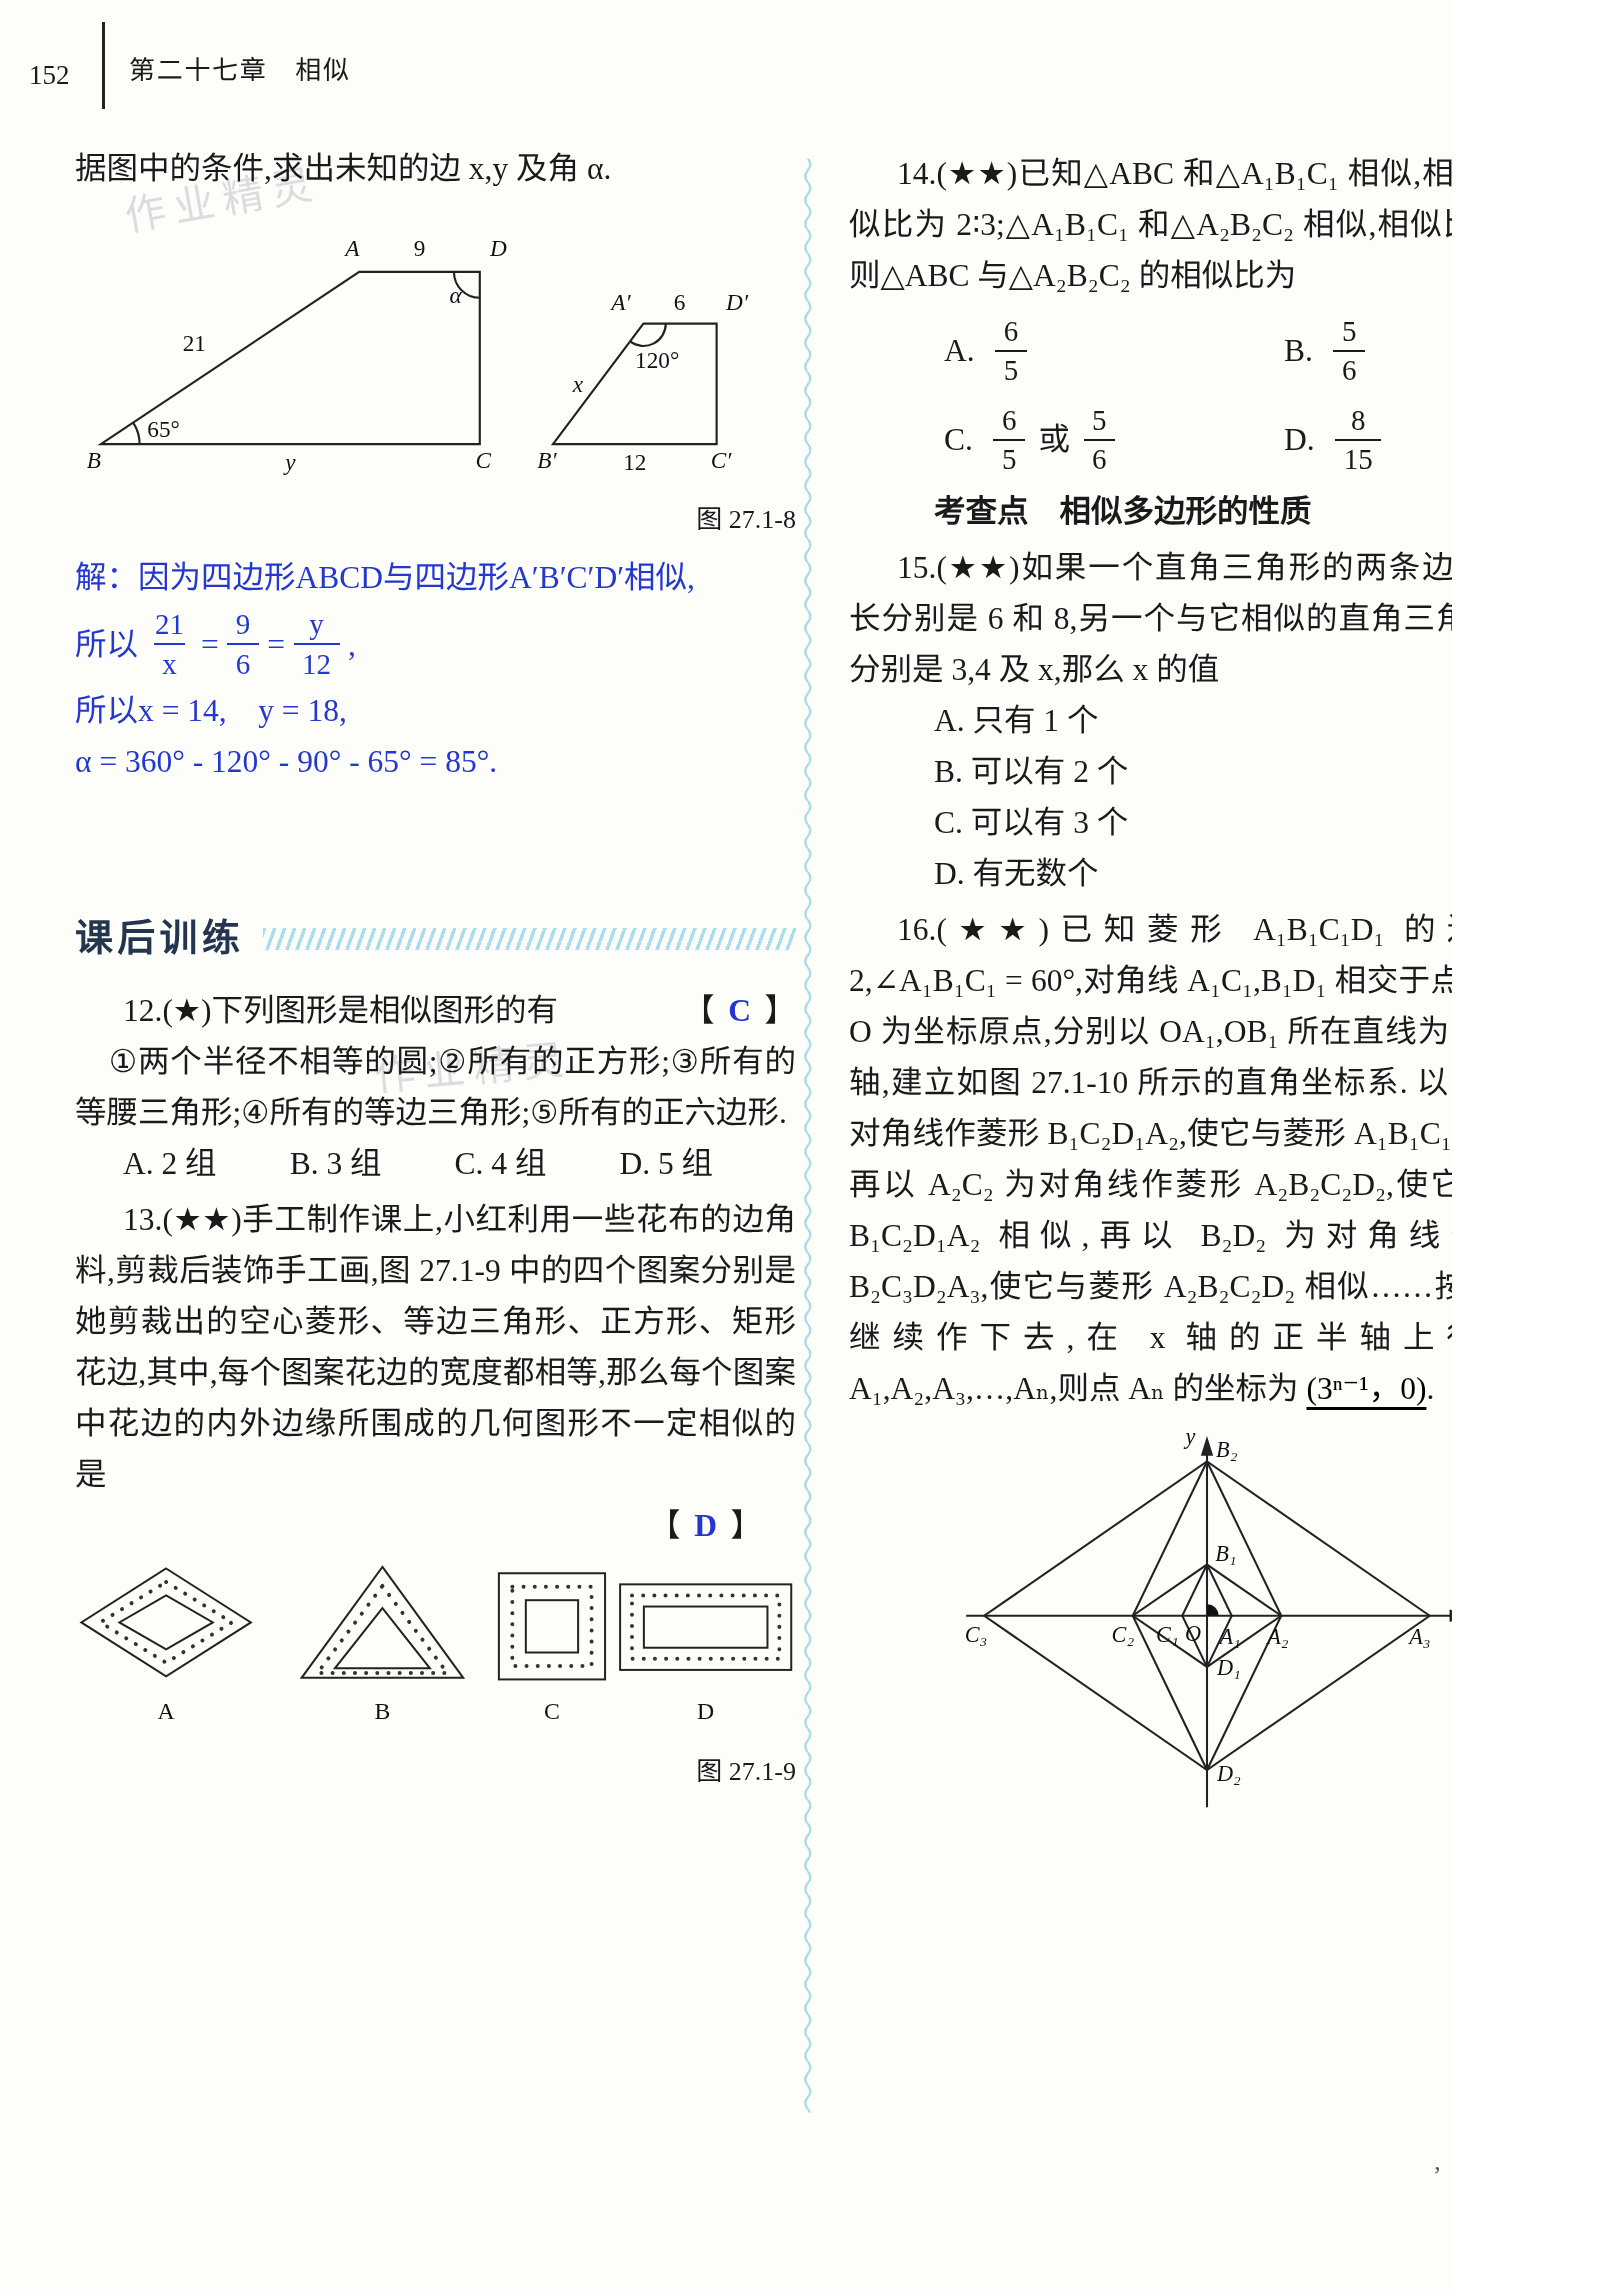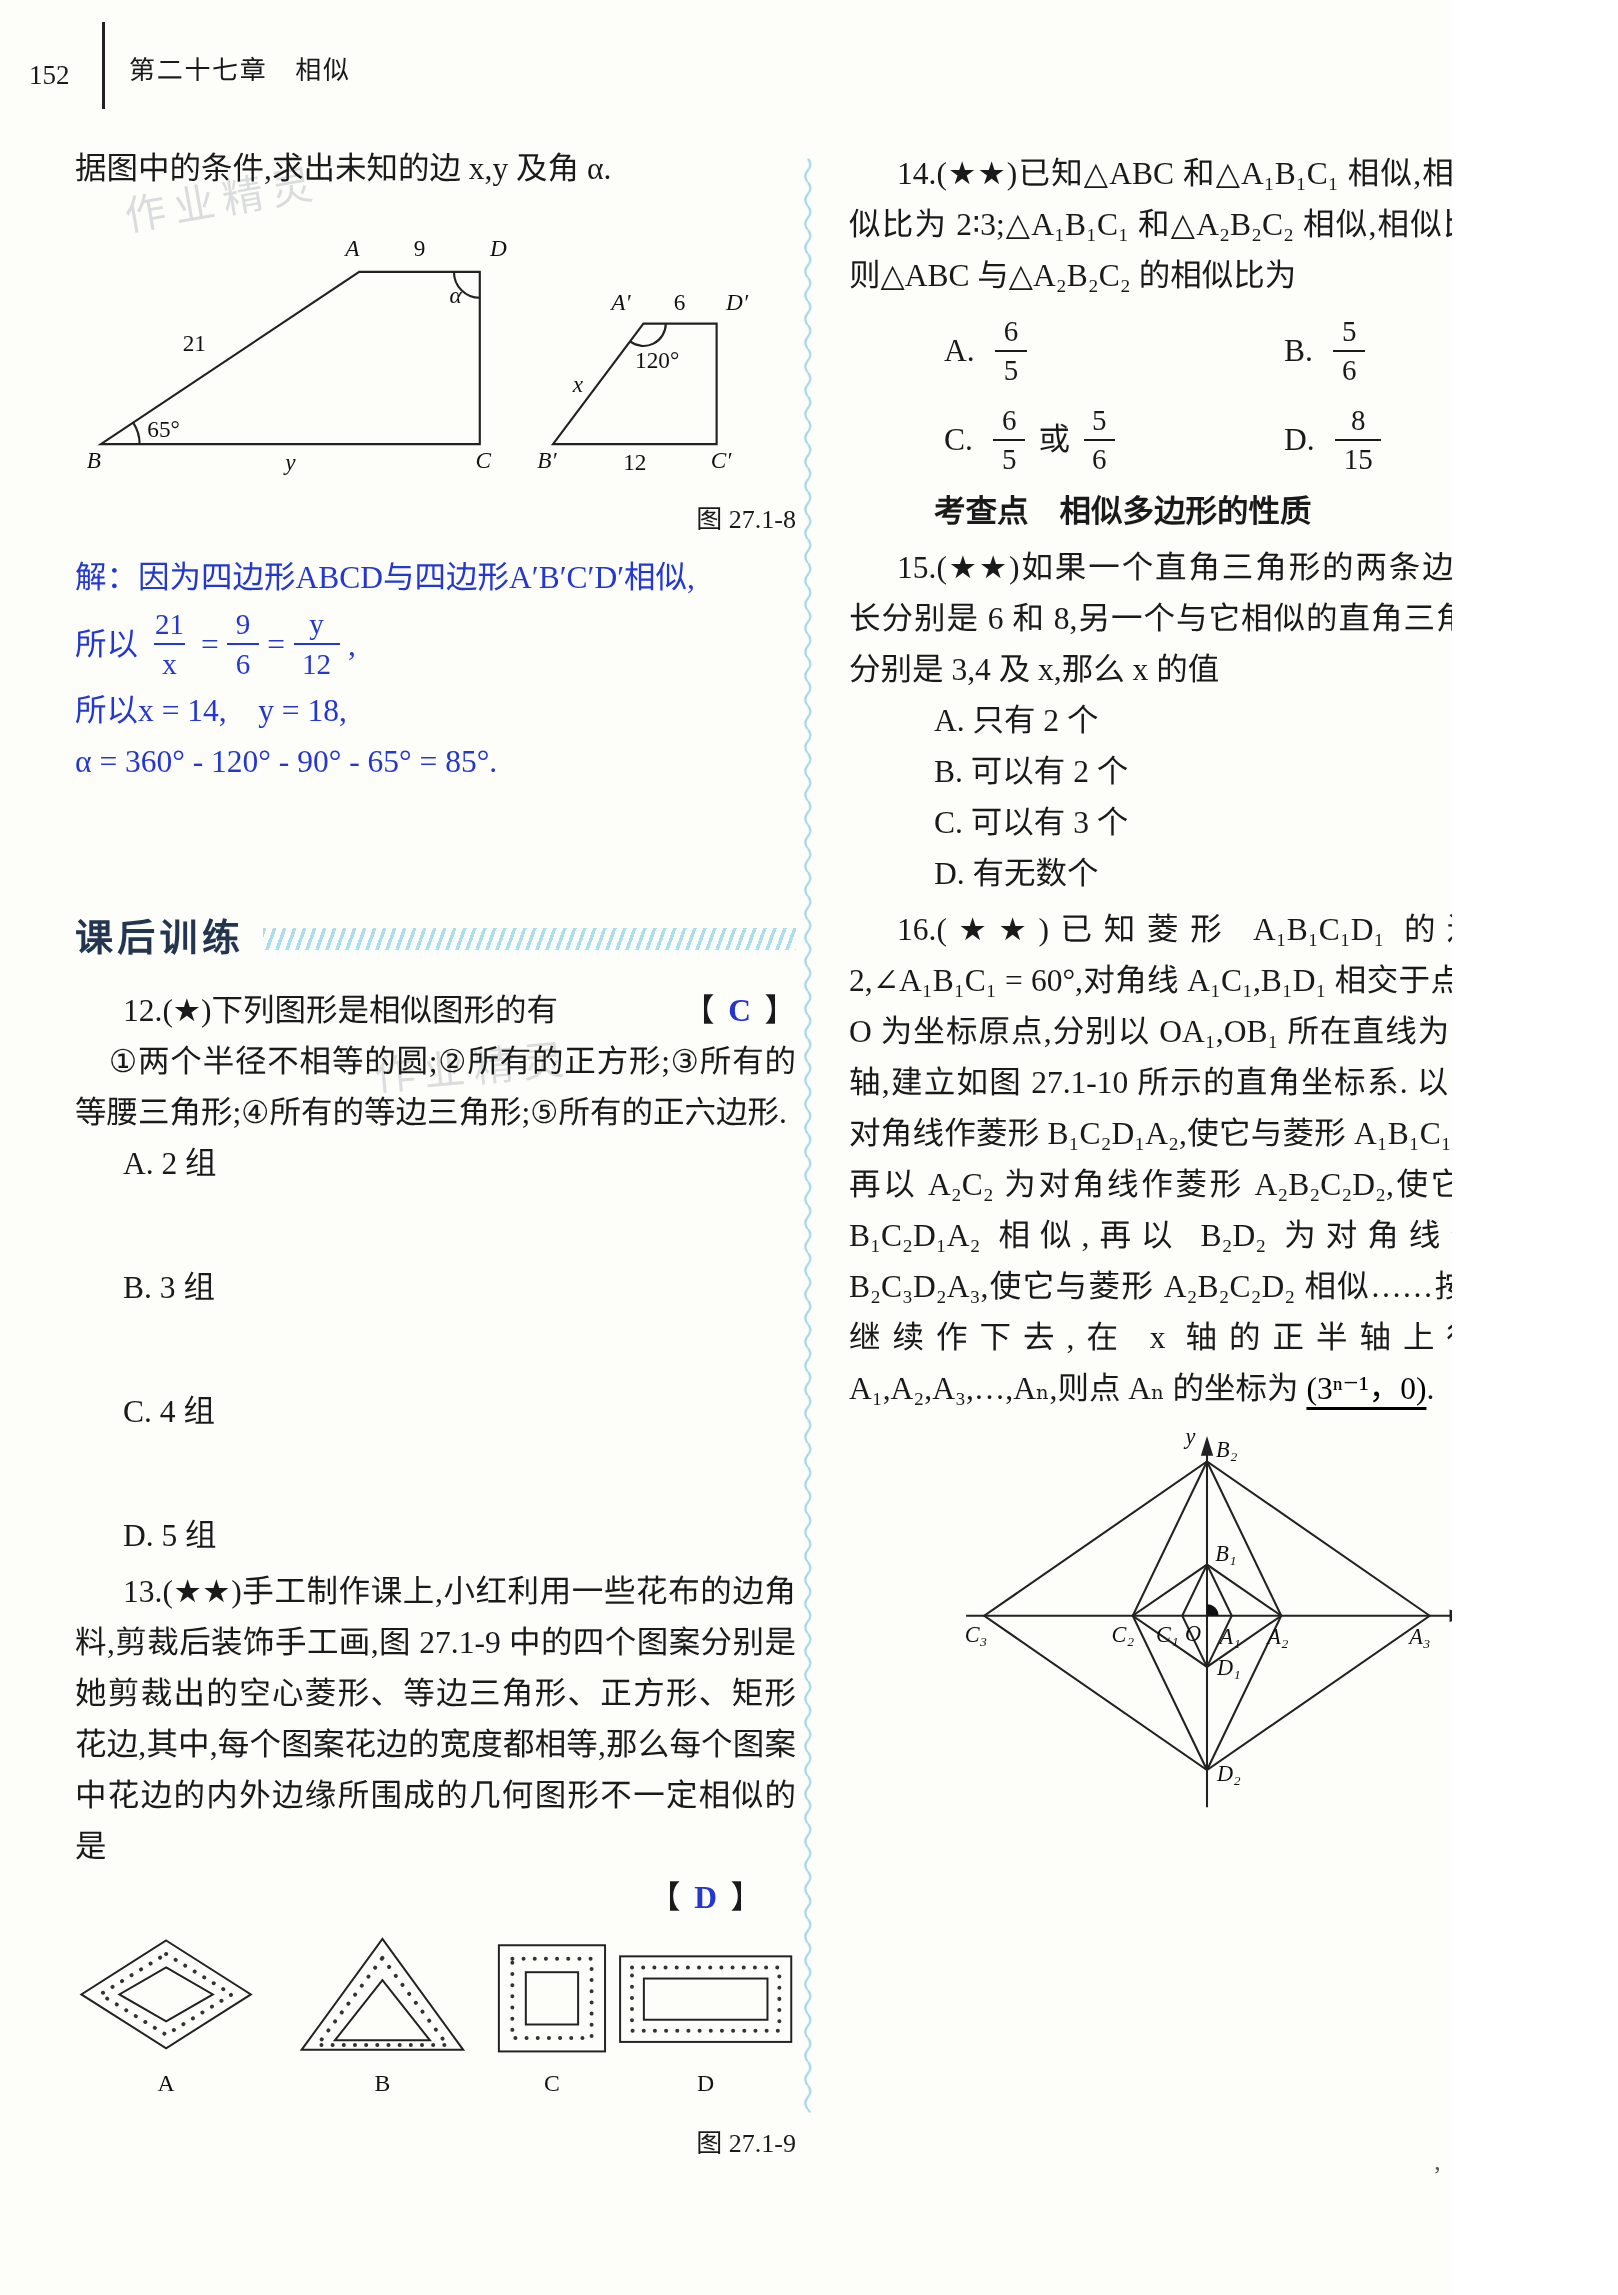--- a/index.html
+++ b/index.html
@@ -46,21 +46,21 @@
   
   .section-head { display: flex; align-items: center; margin-top: 126px; margin-bottom: 20.4px; }
   .section-title { font-size: 38px; font-weight: bold; color: #24364f; letter-spacing: 4.3px;
                    font-family: "Liberation Sans", "DejaVu Sans", sans-serif; }
   .hatch { flex: 1; height: 22px; margin-left: 18.7px;
            background: repeating-linear-gradient(110deg, #aadded 0 3.4px, rgba(0,0,0,0) 3.4px 9.4px); }
 
   .kaodian { font-weight: bold; padding-left: 85px; margin: 3.4px 0; }
   .kd-label { margin-right: 31px; }
 
-  .opt-row { display: flex; padding-left: 48px; gap: 73px; margin: 0; flex-direction: column; }
+  .opt-row { display: flex; padding-left: 48px; gap: 73px; margin: 0; }
   .opt-list { margin: 0; }
   .opt-list p { margin: 0; padding-left: 85px; }
 
   .q14-options { display: grid; grid-template-columns: 340px 1fr; row-gap: 17px;
                  padding-left: 95px; margin: 13.6px 0 10.2px; }
   .q14-opt { display: flex; align-items: center; }
   .q14-opt .lbl { margin-right: 12px; }
   .q14-opt .joiner { margin: 0 5.1px; }
 
   
@@ -258,21 +258,21 @@
 
     <p class="kaodian">
       <span class="kd-label">考查点</span><span class="kd-title">相似多边形的性质</span>
     </p>
 
     <p class="para stem">
       <span class="bracket"><span>【</span><span class="ans">B</span><span>】</span></span>
       <span>15.(★★)如果一个直角三角形的两条边长分别是 6 和 8,另一个与它相似的直角三角形边长分别是 3,4 及 x,那么 x 的值</span>
     </p>
     <div class="opt-list">
-      <p>A. 只有 2 个</p>
+      <p>A. 只有 1 个</p>
       <p>B. 可以有 2 个</p>
       <p>C. 可以有 3 个</p>
       <p>D. 有无数个</p>
     </div>
 
     <p class="para stem">
       <span>16.(★★)已知菱形 A₁B₁C₁D₁ 的边长为 2,∠A₁B₁C₁ = 60°,对角线 A₁C₁,B₁D₁ 相交于点 O,以点 O 为坐标原点,分别以 OA₁,OB₁ 所在直线为 x 轴、y 轴,建立如图 27.1-10 所示的直角坐标系. 以 B₁D₁ 为对角线作菱形 B₁C₂D₁A₂,使它与菱形 A₁B₁C₁D₁ 相似,再以 A₂C₂ 为对角线作菱形 A₂B₂C₂D₂,使它与菱形 B₁C₂D₁A₂ 相似,再以 B₂D₂ 为对角线作菱形 B₂C₃D₂A₃,使它与菱形 A₂B₂C₂D₂ 相似……按此规律继续作下去,在 x 轴的正半轴上得到点 A₁,A₂,A₃,…,Aₙ,则点 Aₙ 的坐标为</span>
       <span class="blank-ans">(3ⁿ⁻¹，0)</span><span>.</span>
     </p>
 

